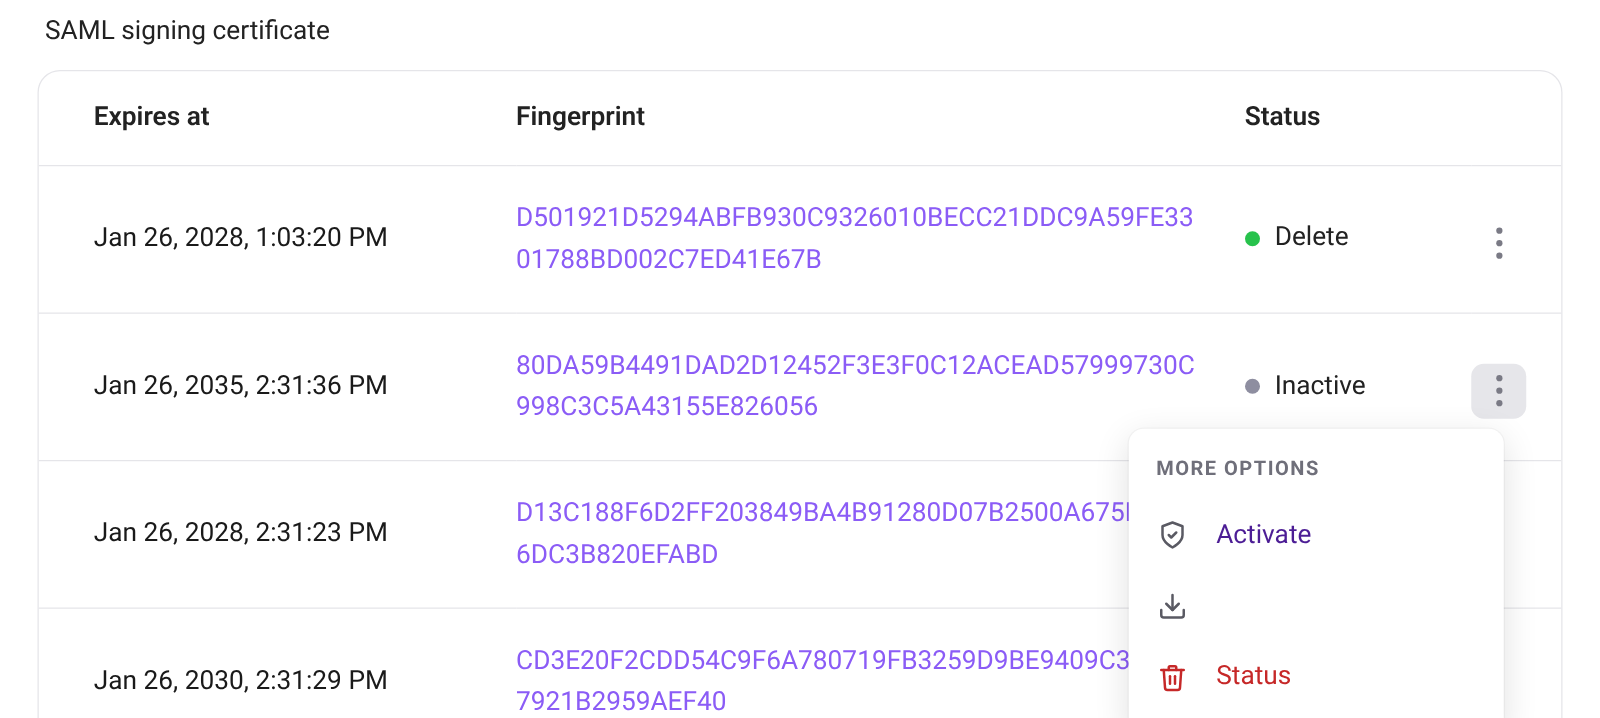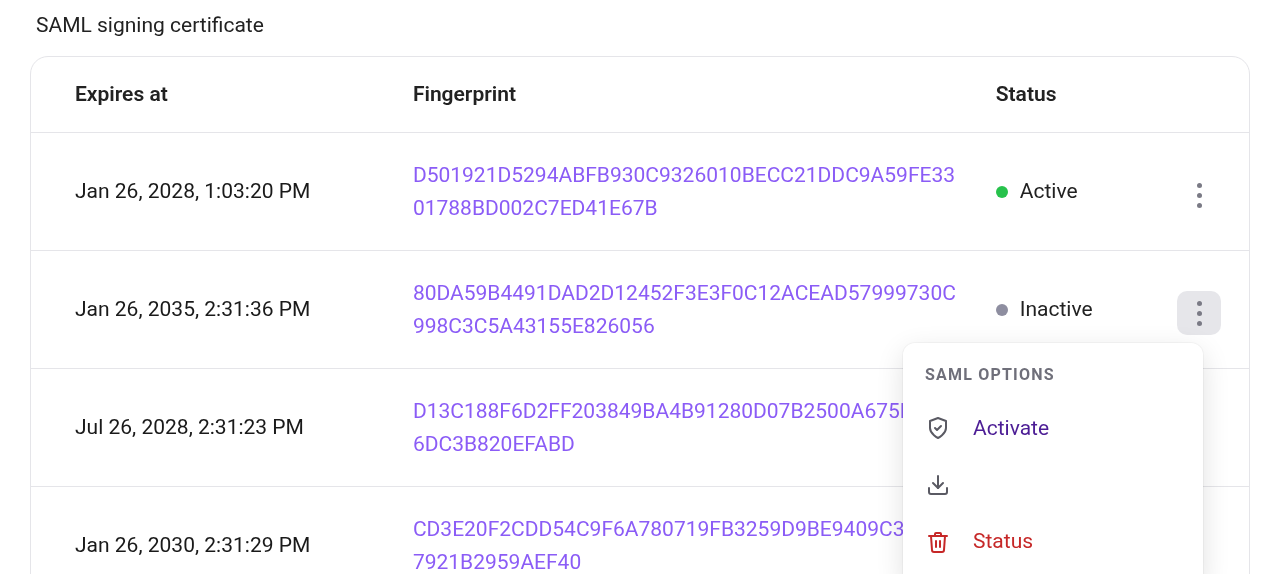--- a/index.html
+++ b/index.html
@@ -117,21 +117,21 @@
         <th class="col-status">Status</th>
         <th class="col-actions"></th>
       </tr>
     </thead>
     <tbody id="cert-tbody">
         <tr>
           <td class="col-expires">Jan 26, 2028, 1:03:20 PM</td>
           <td class="col-fingerprint">D501921D5294ABFB930C9326010BECC21DDC9A59FE3301788BD002C7ED41E67B</td>
           <td class="col-status"><span class="status-pill">
               <span class="dot dot-active"></span>
-              <span class="status-text">Active</span>
+              <span class="status-text">Delete</span>
             </span></td>
           <td class="col-actions actions-cell"><button class="icon-btn">
               <span class="dots-vert">
                 <span></span>
                 <span></span>
                 <span></span>
               </span>
             </button></td>
         </tr>
         <tr>
@@ -143,21 +143,21 @@
             </span></td>
           <td class="col-actions actions-cell"><button class="icon-btn hover">
               <span class="dots-vert">
                 <span></span>
                 <span></span>
                 <span></span>
               </span>
             </button></td>
         </tr>
         <tr>
-          <td class="col-expires">Jul 26, 2028, 2:31:23 PM</td>
+          <td class="col-expires">Jan 26, 2028, 2:31:23 PM</td>
           <td class="col-fingerprint">D13C188F6D2FF203849BA4B91280D07B2500A675E9E416DC3B820EFABD</td>
           <td class="col-status"><span class="status-pill">
               <span class="dot dot-inactive"></span>
               <span class="status-text">Inactive</span>
             </span></td>
           <td class="col-actions actions-cell"><button class="icon-btn">
               <span class="dots-vert">
                 <span></span>
                 <span></span>
                 <span></span>
@@ -176,21 +176,21 @@
                 <span></span>
                 <span></span>
                 <span></span>
               </span>
             </button></td>
         </tr>
       </tbody>
   </table>
 
   <div class="menu">
-    <div class="menu-header">SAML OPTIONS</div>
+    <div class="menu-header">MORE OPTIONS</div>
     <div class="menu-item">
       <span class="mi-icon">
         <svg width="24" height="24" viewBox="0 0 24 24" fill="none" stroke="#5a5a63" stroke-width="2" stroke-linecap="round" stroke-linejoin="round">
             <path d="M12 22s8-4 8-10V5l-8-3-8 3v7c0 6 8 10 8 10z"></path>
             <path d="M9 12l2 2 4-4"></path>
           </svg>
       </span>
       <span>Activate</span>
     </div>
     <div class="menu-item">

